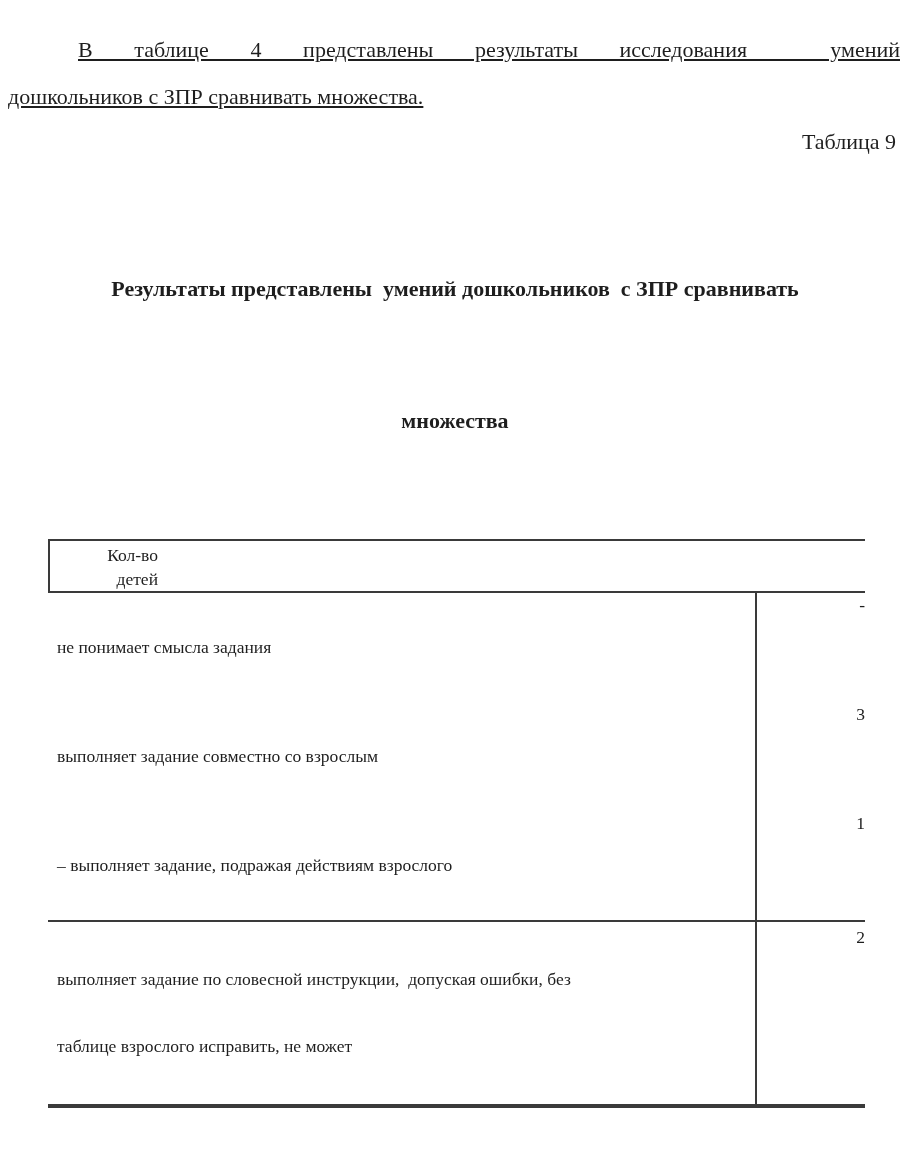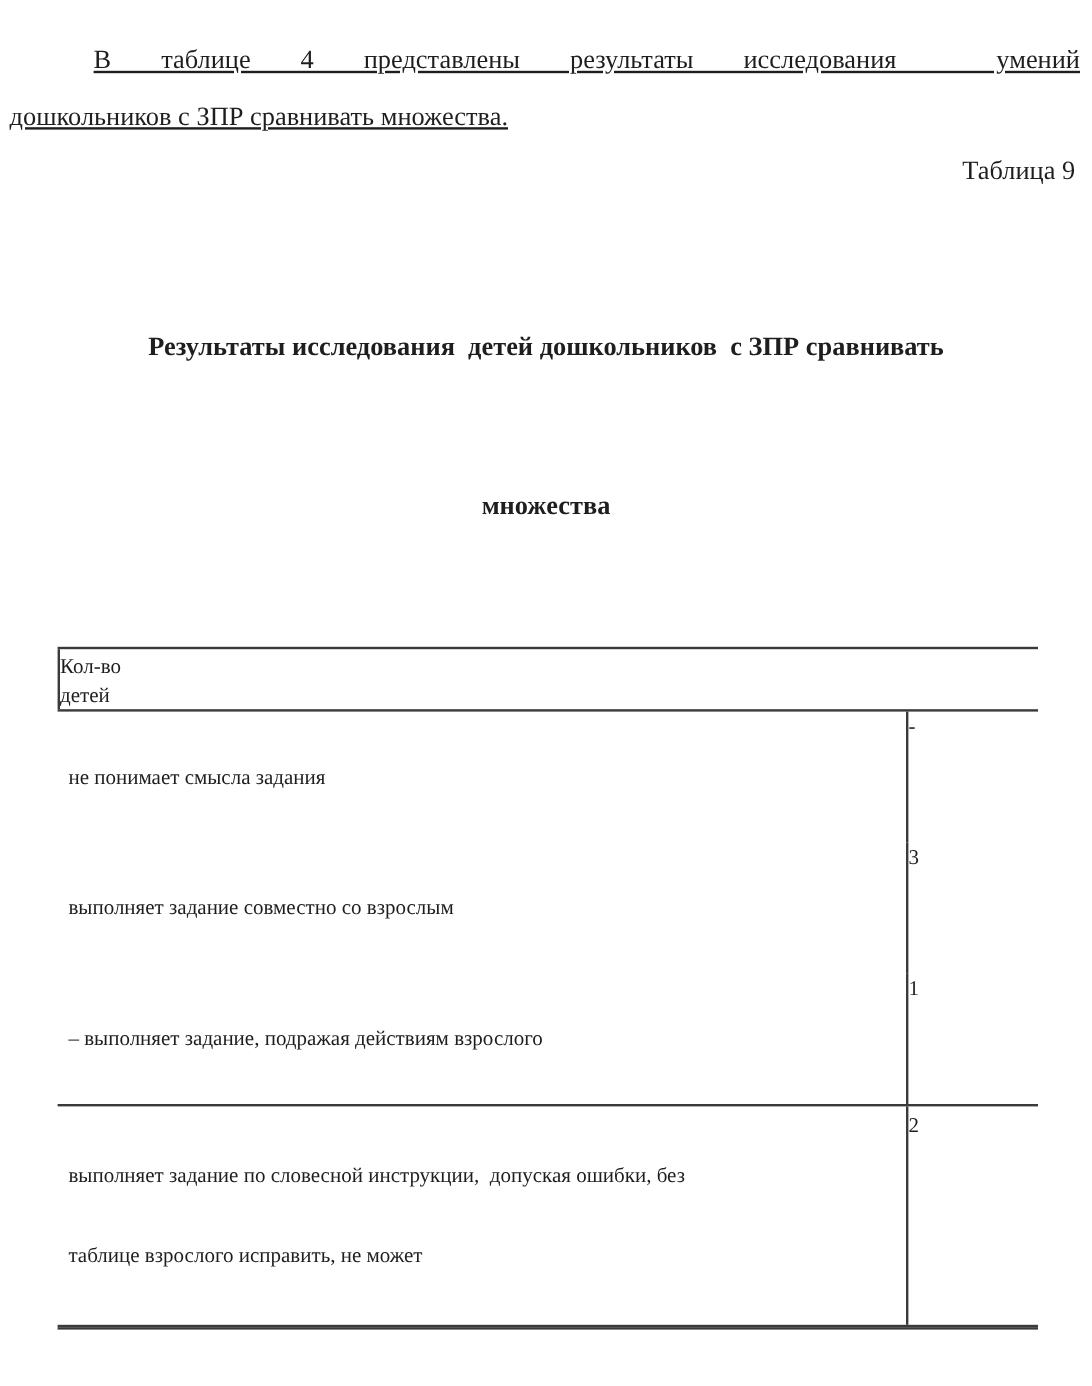--- a/index.html
+++ b/index.html
@@ -54,42 +54,42 @@
   .row.sep { border-bottom:2px solid #3a3a3a; }
   .c1 {
     flex:1;
     padding:0 10px 0 9px;
     white-space:pre-wrap;
   }
   .c1 .cl { line-height:25px; }
   .c2 {
     width:108px;
     border-left:2px solid #3a3a3a;
-    text-align:left;
+    text-align:right;
     line-height:25px;
   }
   .row.head .c1 { text-align:center; padding-top:2px; padding-bottom:2px; }
   .row.head .cl, .row.head .c2 { line-height:24px; }
   .row.head .c2 { padding-top:2px; }
   .row.r4 .c1, .row.r4 .c2 { padding-top:3px; padding-bottom:3px; }
 </style>
 </head>
 <body>
 
 <div class="page">
 
   <div class="para p1">
     <div class="tline indent">В таблице 4 представлены результаты исследования  умений</div>
     <div class="tline lastline">дошкольников с ЗПР сравнивать множества.</div>
   </div>
 
   <div class="tbl-label">Таблица 9</div>
 
   <div class="tbl-title">
-    <div>Результаты исследования  детей дошкольников  с ЗПР сравнивать</div>
+    <div>Результаты представлены  умений дошкольников  с ЗПР сравнивать</div>
     <div>множества</div>
   </div>
 
   <div class="tbl">
 
     <div class="row head sep">
       <div class="c2">
         <div class="cl">Кол-во</div>
         <div class="cl">детей</div>
       </div>

